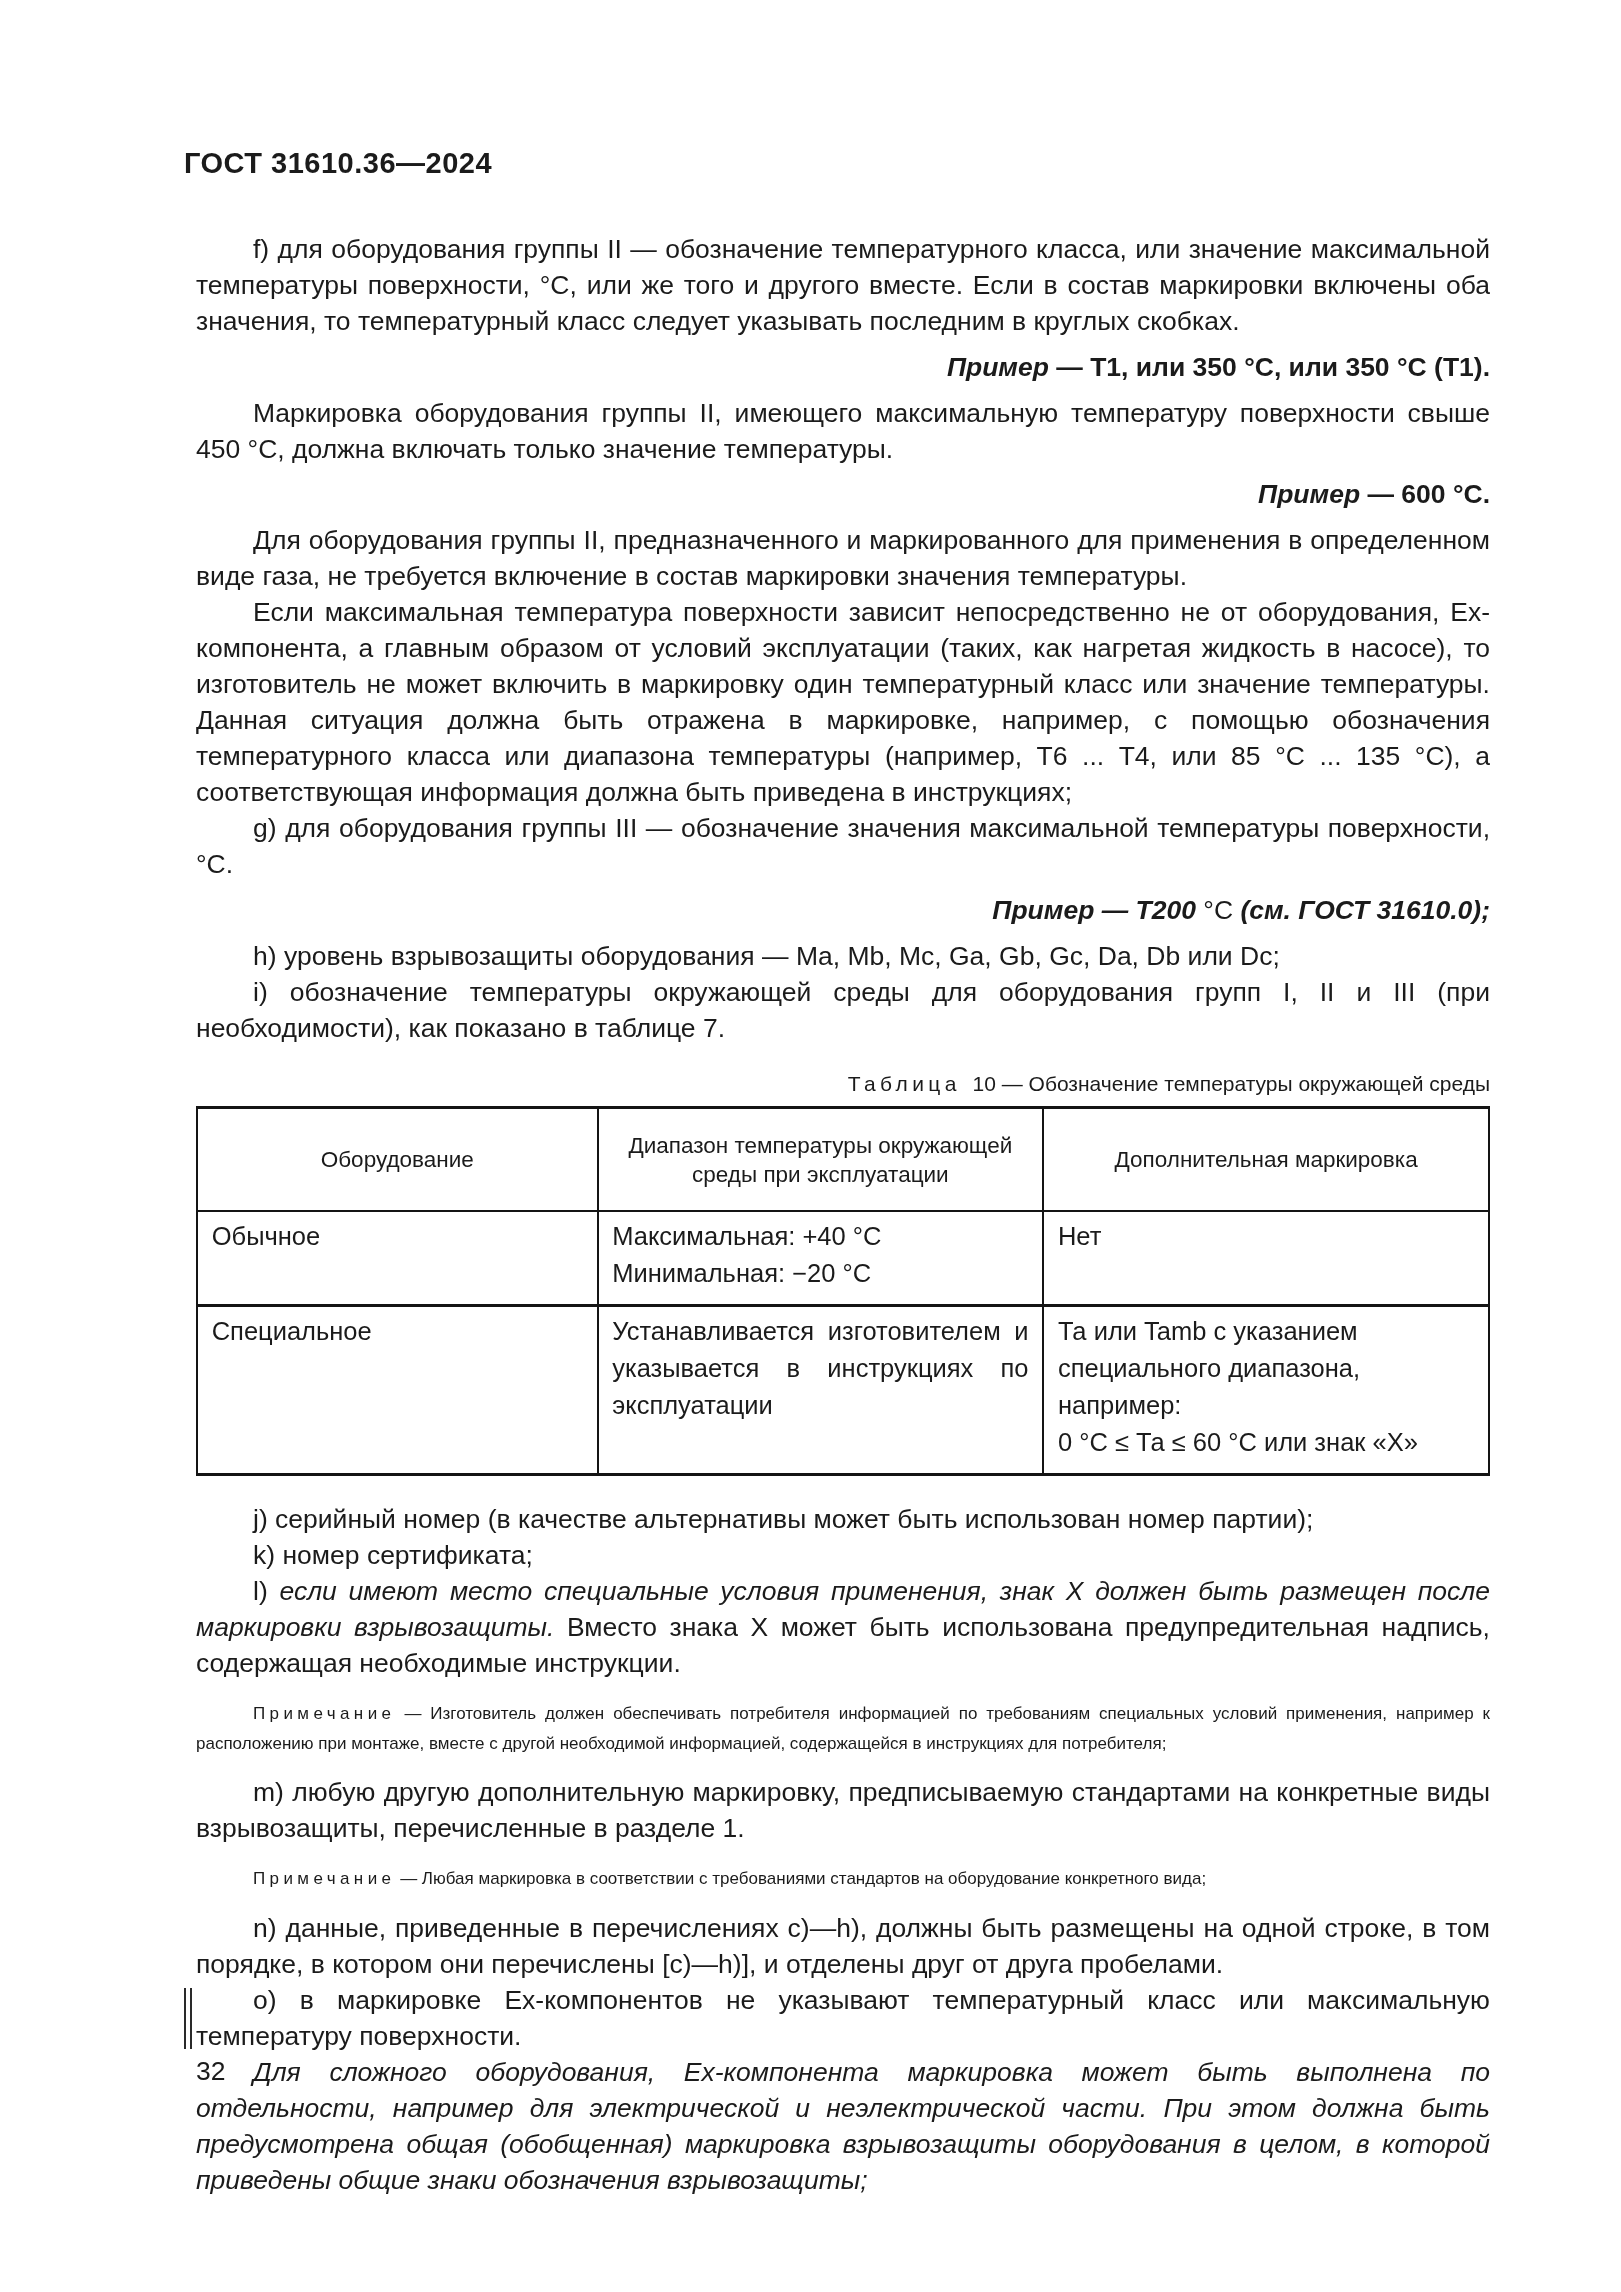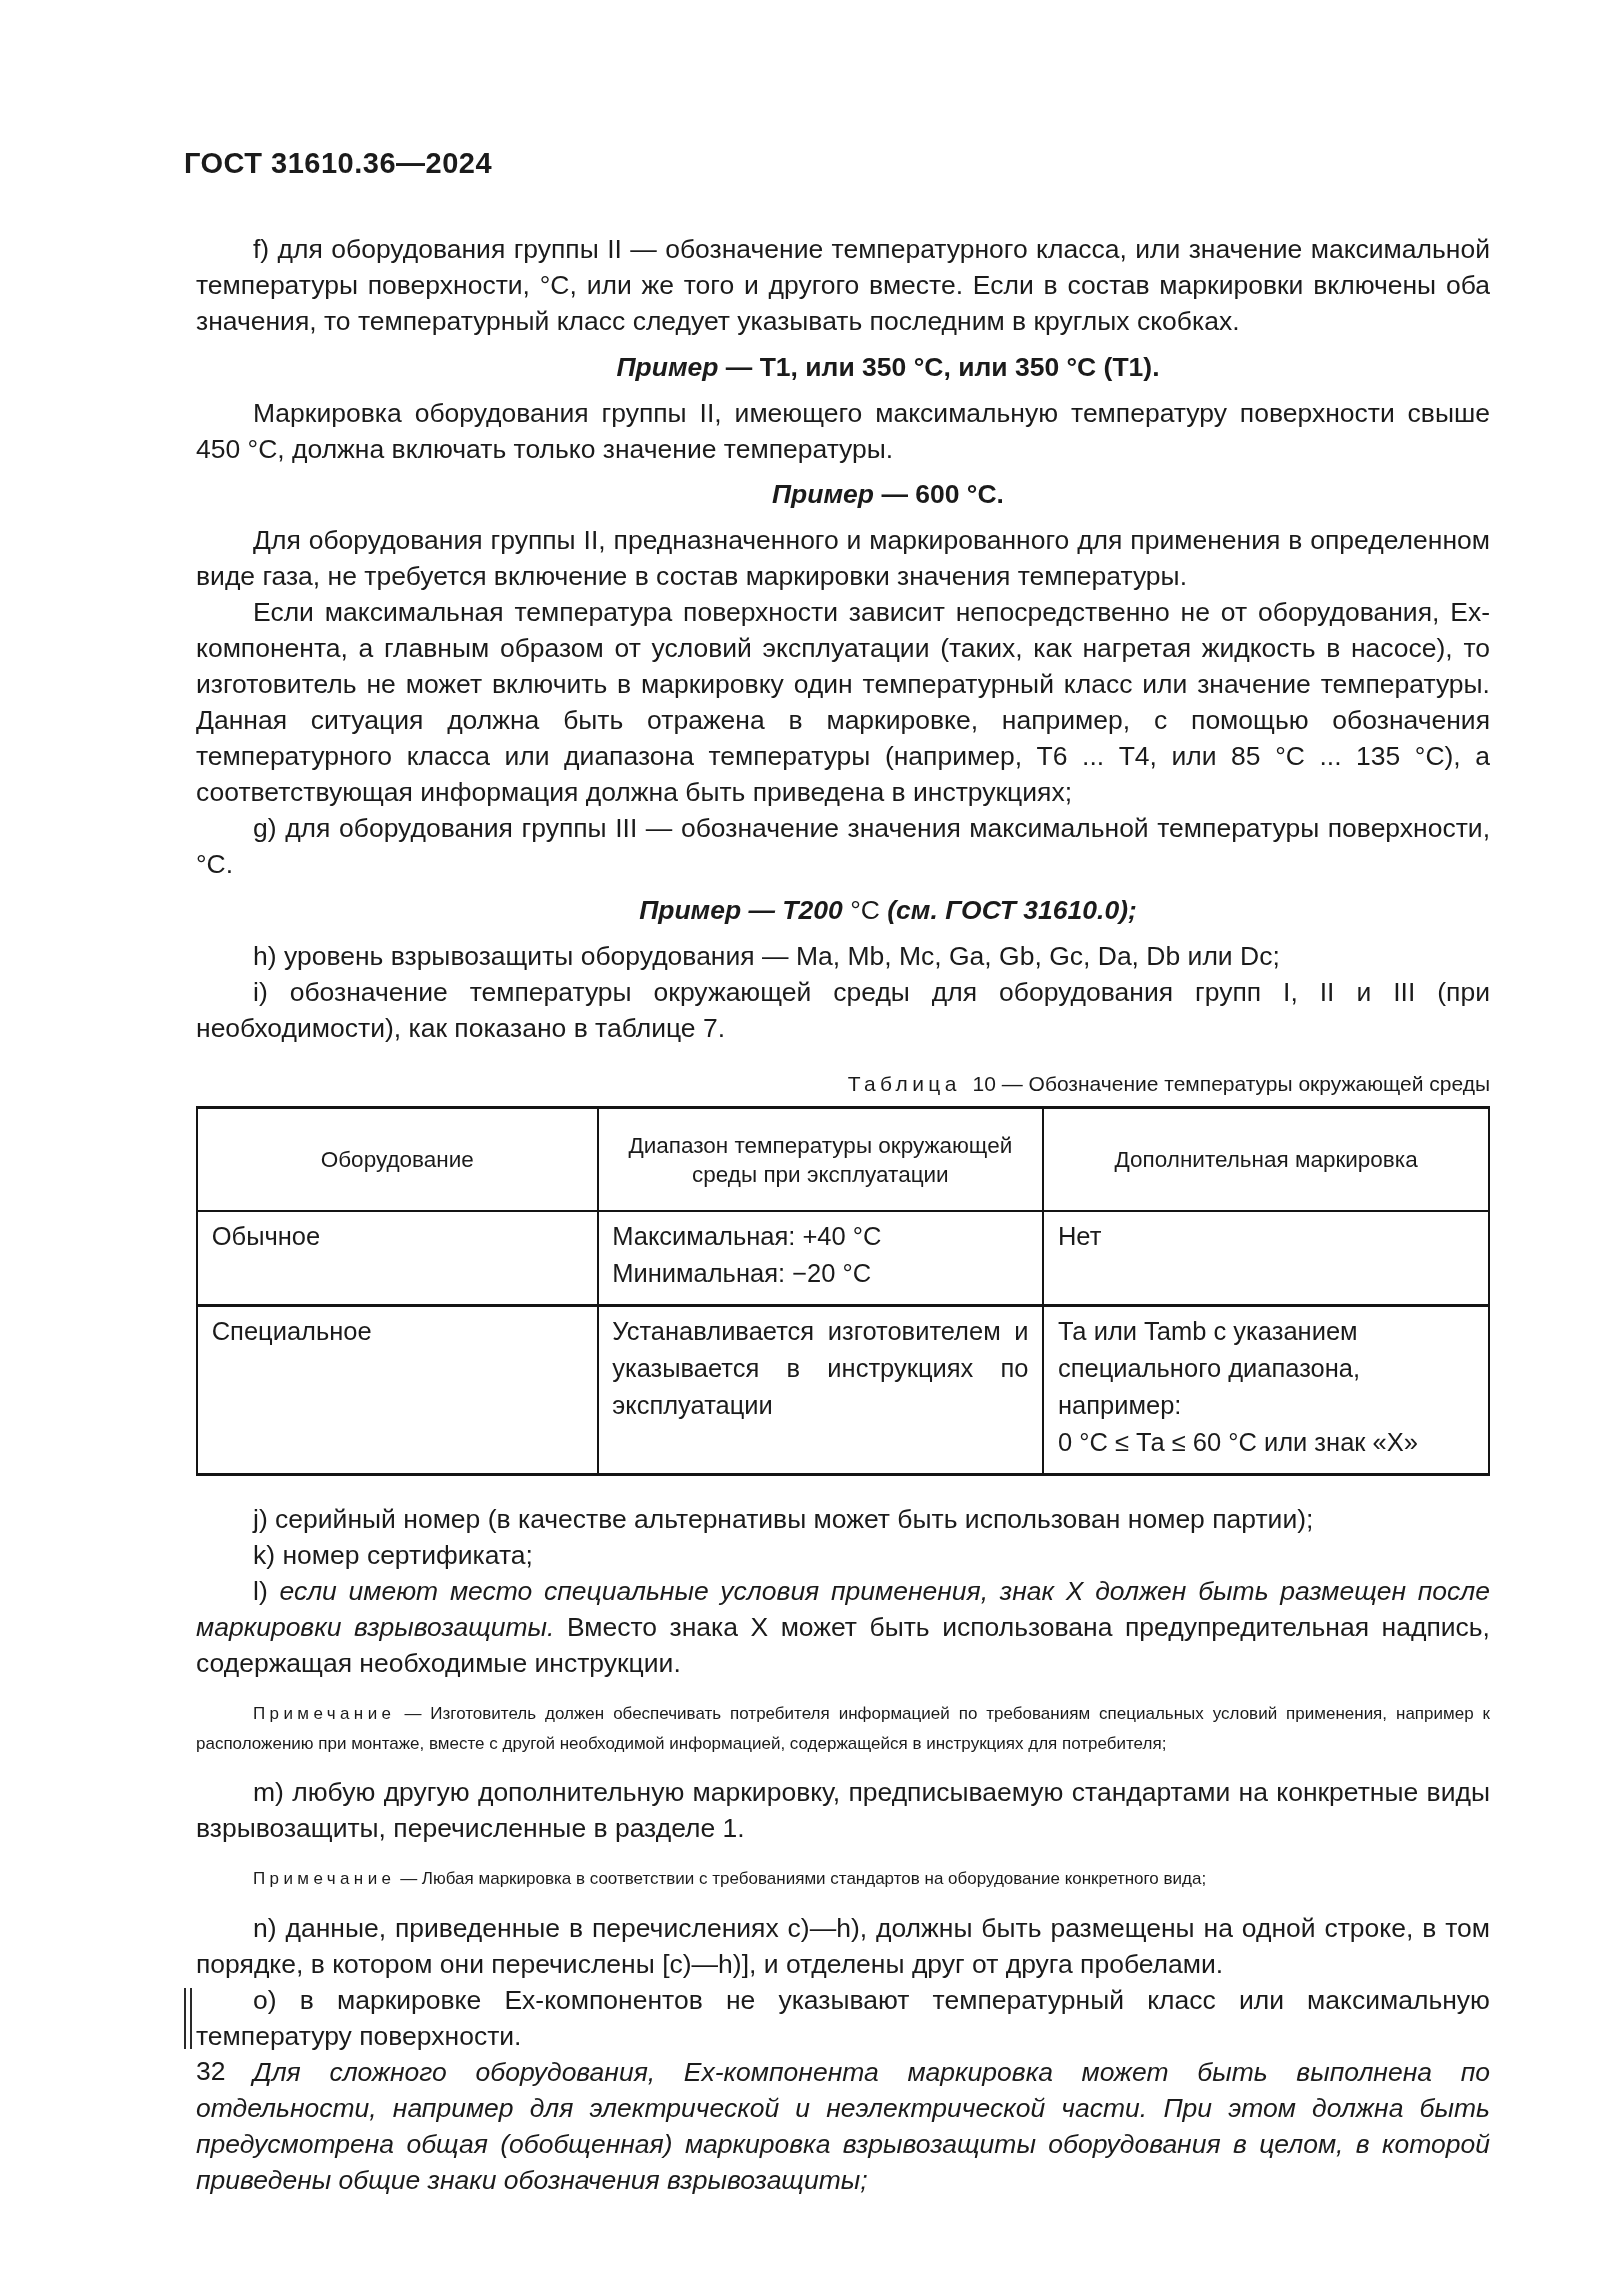--- a/index.html
+++ b/index.html
@@ -30,21 +30,21 @@
   }
   p.para.italic-para { font-style: italic; }
   .italic-seg { font-style: italic; }
   .marker { }
 
   p.example {
     margin: 9.8px 0;
     font-size: 26.5px; line-height: 36px;
     text-indent: 90px;
     font-weight: bold;
-    text-align: center;
+    text-align: right;
   }
   .bi { font-weight: bold; font-style: italic; }
   .reg { font-weight: normal; font-style: normal; }
   .b  { font-weight: bold; font-style: normal; }
 
   p.note {
     margin: 17.6px 0 15.7px 0;
     font-size: 17px; line-height: 30px;
     text-align: justify;
     text-indent: 57px;

